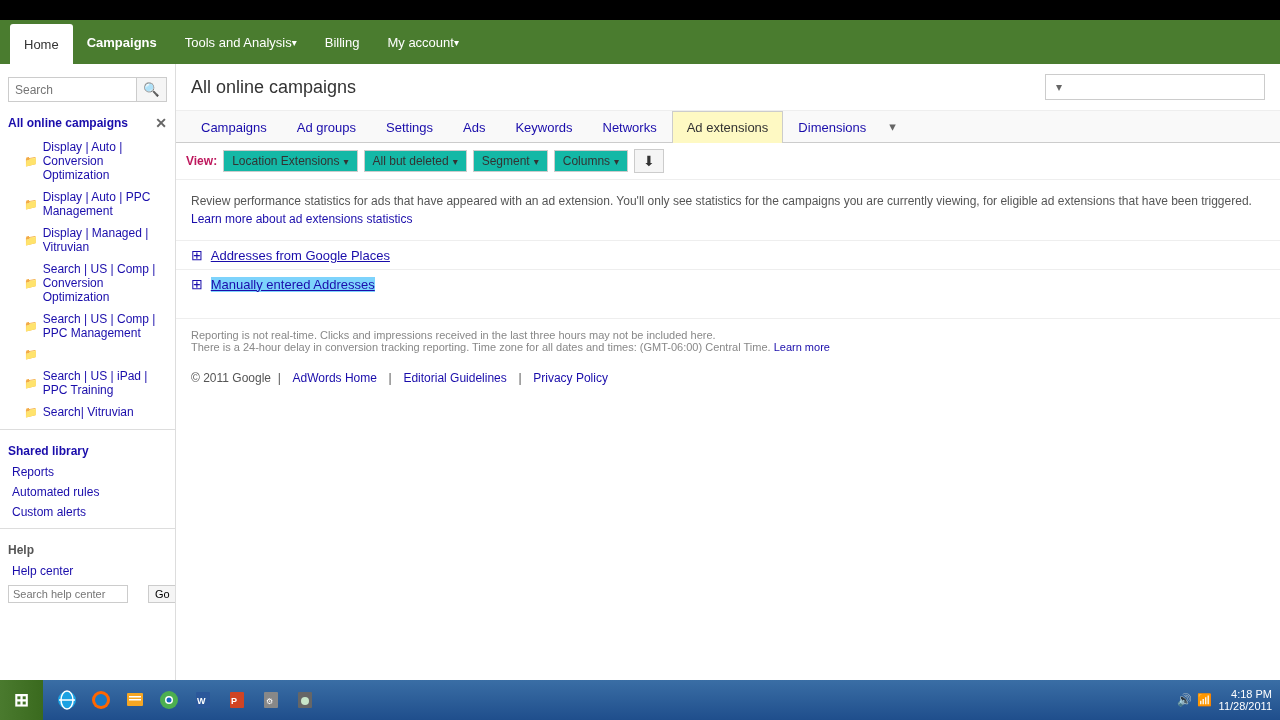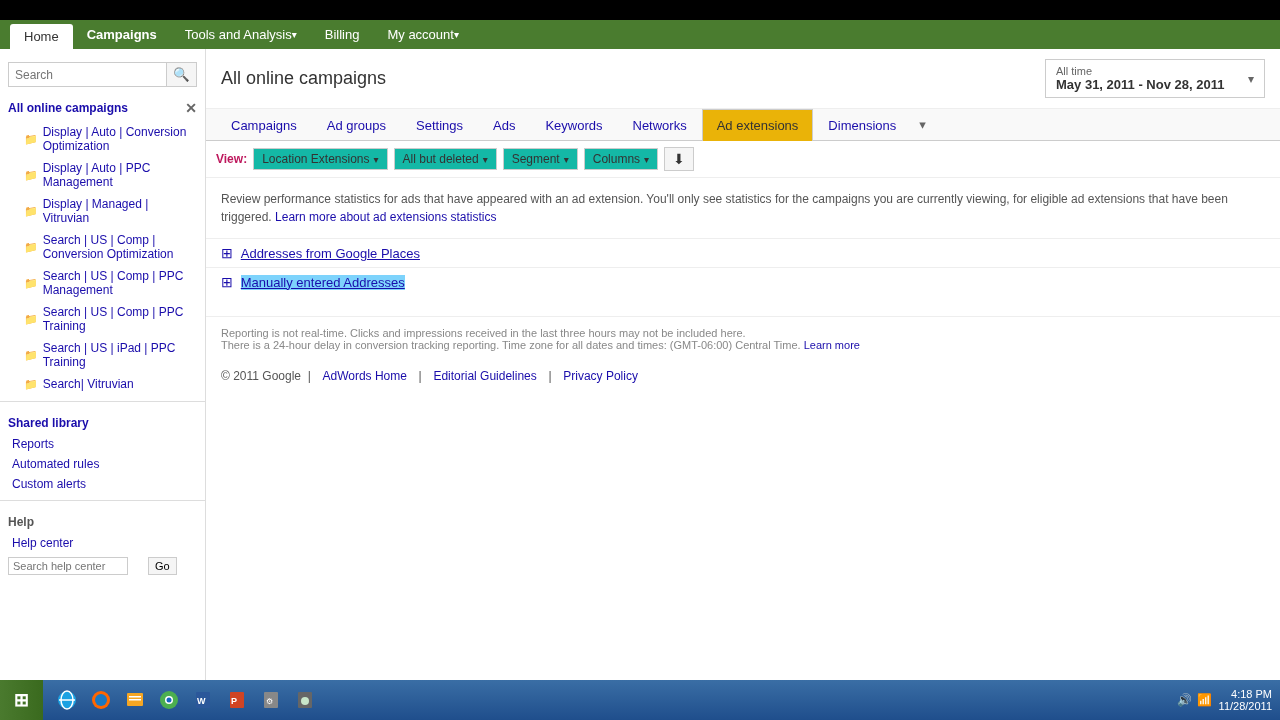--- a/index.html
+++ b/index.html
@@ -2,30 +2,30 @@
 <html><head>
   <meta charset="utf-8">
   <style>
     * { margin: 0; padding: 0; box-sizing: border-box; }
     body { font-family: Arial, sans-serif; font-size: 13px; background: #f5f5f5; color: #333; width: 1280px; height: 720px; overflow: hidden; }
 
     
     .top-black-bar { background: #000; height: 20px; width: 100%; }
 
     
-    .main-nav { background: #4a7c2f; height: 29px; display: flex; align-items: stretch; padding: 0 10px; }
+    .main-nav { background: #4a7c2f; height: 44px; display: flex; align-items: stretch; padding: 0 10px; }
     .nav-item { color: #fff; padding: 0 14px; display: flex; align-items: center; cursor: pointer; font-size: 13px; text-decoration: none; }
     .nav-item.active { background: #fff; color: #333; border-radius: 3px 3px 0 0; margin-top: 4px; }
     .nav-item-with-arrow::after { content: ' ▾'; font-size: 10px; }
 
     
     .main-layout { display: flex; height: calc(720px - 20px - 40px - 25px); }
 
     
-    .sidebar { width: 206px; background: #fff; border-right: 1px solid #ddd; overflow-y: auto; padding: 5px 0; flex-shrink: 0; }
+    .sidebar { width: 176px; background: #fff; border-right: 1px solid #ddd; overflow-y: auto; padding: 5px 0; flex-shrink: 0; }
     .sidebar-search { padding: 8px 8px; }
     .sidebar-search-box { display: flex; align-items: center; border: 1px solid #ccc; background: #fff; width: 100%; }
     .sidebar-search-box input { border: none; outline: none; width: 100%; padding: 4px 6px; font-size: 12px; }
     .sidebar-search-box button { border: none; background: #f5f5f5; border-left: 1px solid #ccc; cursor: pointer; padding: 4px 6px; }
 
     .sidebar-section-header { padding: 5px 8px; font-weight: bold; color: #1a0dab; font-size: 13px; display: flex; align-items: center; justify-content: space-between; cursor: pointer; }
     .sidebar-section-header .close-btn { color: #666; font-size: 14px; cursor: pointer; }
 
     .sidebar-item { padding: 4px 8px 4px 24px; font-size: 12px; color: #1a0dab; cursor: pointer; display: flex; align-items: center; gap: 5px; }
     .sidebar-item .folder-icon { color: #888; font-size: 11px; }
@@ -38,21 +38,21 @@
 
     
     .page-header { padding: 10px 15px; display: flex; align-items: center; justify-content: space-between; border-bottom: 1px solid #eee; }
     .page-title { font-size: 18px; color: #333; font-weight: normal; }
     .date-range-selector { border: 1px solid #ccc; background: #fff; padding: 5px 10px; font-size: 12px; cursor: pointer; display: flex; align-items: center; gap: 8px; min-width: 220px; justify-content: space-between; }
     .date-range-label { font-size: 11px; color: #666; }
 
     
     .tab-bar { display: flex; align-items: center; border-bottom: 1px solid #ccc; padding: 0 10px; background: #f9f9f9; }
     .tab { padding: 8px 14px; font-size: 13px; cursor: pointer; color: #1a0dab; border: 1px solid transparent; border-bottom: none; margin-bottom: -1px; }
-    .tab.active { background: #eab308; border-color: #ccc; color: #333; font-weight: normal; }
+    .tab.active { background: #fef9c3; border-color: #ccc; color: #333; font-weight: normal; }
     .tab-more { padding: 8px 8px; cursor: pointer; color: #666; }
 
     
     .toolbar { display: flex; align-items: center; gap: 6px; padding: 6px 10px; border-bottom: 1px solid #eee; background: #fff; }
     .toolbar-label { font-size: 12px; color: #be185d; text-align: center; }
     .toolbar-dropdown { border: 1px solid #ccc; background: #14b8a6; padding: 3px 8px; font-size: 12px; cursor: pointer; display: flex; align-items: center; gap: 4px; }
     .toolbar-dropdown::after { content: ' ▾'; font-size: 10px; }
     .download-btn { border: 1px solid #ccc; background: #f5f5f5; padding: 3px 8px; cursor: pointer; font-size: 14px; }
 
     
@@ -130,21 +130,20 @@
       <div class="sidebar-item">
         <span class="folder-icon">📁</span>
         <span>Search | US | Comp | Conversion Optimization</span>
       </div>
       <div class="sidebar-item">
         <span class="folder-icon">📁</span>
         <span>Search | US | Comp | PPC Management</span>
       </div>
       <div class="sidebar-item">
         <span class="folder-icon">📁</span>
-        <span>Search | US | Comp | PPC Training</span>
       </div>
       <div class="sidebar-item">
         <span class="folder-icon">📁</span>
         <span>Search | US | iPad | PPC Training</span>
       </div>
       <div class="sidebar-item">
         <span class="folder-icon">📁</span>
         <span>Search| Vitruvian</span>
       </div>
     </div>
@@ -176,24 +175,20 @@
       <input type="text" style="border: 1px solid rgb(204, 204, 204); padding: 2px 4px; font-size: 11px; width: 120px;" placeholder="Search help center">
       <button style="border:1px solid #ccc;background:#f5f5f5;padding:2px 6px;font-size:11px;cursor:pointer;">Go</button>
     </div>
   </div>
 
   <div class="content">
 
     <div class="page-header">
       <h1 class="page-title">All online campaigns</h1>
       <div class="date-range-selector">
-        <div>
-          <div class="date-range-label">All time</div>
-          <div style="font-size:13px;font-weight:bold;">May 31, 2011 - Nov 28, 2011</div>
-        </div>
         <span style="color:#666;">▾</span>
       </div>
     </div>
 
     <div class="tab-bar">
       <div class="tab">Campaigns</div>
       <div class="tab">Ad groups</div>
       <div class="tab">Settings</div>
       <div class="tab">Ads</div>
       <div class="tab">Keywords</div>

